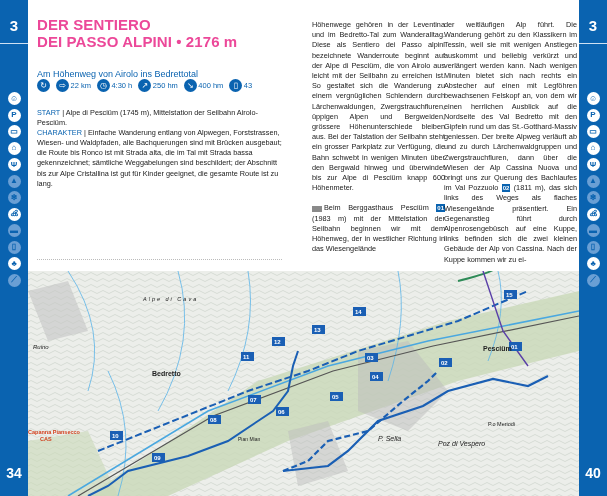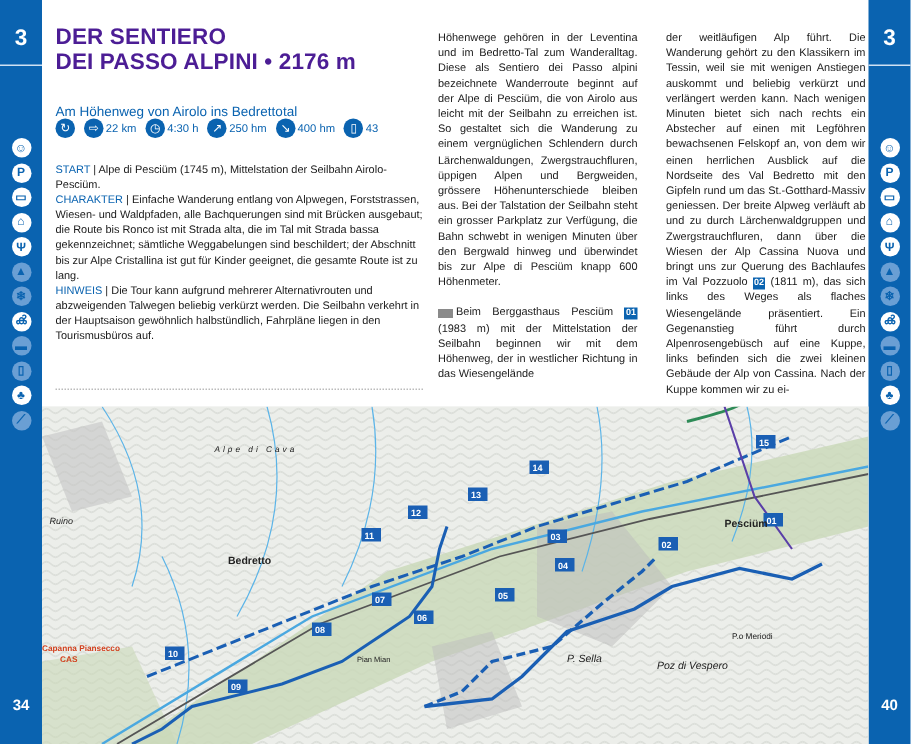--- a/index.html
+++ b/index.html
@@ -5,36 +5,36 @@
   html, body { margin:0; padding:0; }
   body { width:607px; height:496px; position:relative; overflow:hidden; background:#ffffff; font-family:"Liberation Sans", sans-serif; color:#1a1a1a; }
   .side-bar { position:absolute; top:0; width:28px; height:496px; background:#0a63b0; }
   .side-left { left:0; }
   .side-right { left:579px; }
   .side-num { position:absolute; top:17px; width:28px; text-align:center; color:#fff; font-weight:bold; font-size:15px; }
   .side-divider { position:absolute; top:43px; left:0; width:28px; height:1px; background:#cfe1f3; }
   .side-icons { position:absolute; top:92px; left:0; width:28px; display:flex; flex-direction:column; align-items:center; gap:3.5px; }
   .side-icon { width:13px; height:13px; border-radius:50%; background:#fff; color:#0a63b0; font-size:8px; font-weight:bold; display:flex; align-items:center; justify-content:center; line-height:1; }
   .side-icon.dim { background:#6a9fd4; color:#0a63b0; }
-  .page-num { position:absolute; top:465px; width:28px; text-align:center; color:#fff; font-size:10px; font-weight:bold; }
-
-  .title { position:absolute; left:37px; top:16px; color:#4c1d95; font-weight:bold; font-size:15px; line-height:17px; letter-spacing:0.1px; }
+  .page-num { position:absolute; top:465px; width:28px; text-align:center; color:#fff; font-size:14px; font-weight:bold; }
+
+  .title { position:absolute; left:37px; top:16px; color:#ec4899; font-weight:bold; font-size:15px; line-height:17px; letter-spacing:0.1px; }
   .subtitle { position:absolute; left:37px; top:69px; color:#0a63b0; font-size:9px; }
   .stats { position:absolute; left:37px; top:79px; display:flex; align-items:center; gap:6px; font-size:7.5px; color:#0a63b0; }
   .stat { display:flex; align-items:center; gap:1.5px; }
   .stat-icon { width:13px; height:13px; border-radius:50%; background:#0a63b0; color:#fff; font-size:8px; display:flex; align-items:center; justify-content:center; }
 
   .info { position:absolute; left:37px; top:108px; width:245px; font-size:7.3px; line-height:10.1px; color:#1a1a1a; }
   .info .label { color:#0a63b0; }
   .info p { margin:0; }
   .dotted-rule { position:absolute; left:37px; top:259px; width:245px; border-top:1px dotted #bbb; }
 
   .col { position:absolute; top:20px; width:133px; font-size:7.3px; line-height:10.2px; text-align:justify; color:#1a1a1a; }
   .col p { margin:0; }
-  .col1 { left:292px; }
+  .col1 { left:312px; }
   .col2 { left:444px; }
   .gap-para { margin-top:10px !important; }
   .bold { font-weight:normal;margin-top:24px; }
   .wp { display:inline-block; background:#0a63b0; color:#fff; font-size:6px; padding:0 1px; line-height:8px; font-weight:bold; }
   .arrow-bullet { display:inline-block; width:10px; height:6px; background:#8a8a8a; vertical-align:middle; margin-right:2px; }
 
   .map { position:absolute; left:28px; top:271px; width:551px; height:225px; background:#e9ebe7; overflow:hidden; }
   .map svg { position:absolute; left:0; top:0; }
 </style>
 </head>
@@ -108,21 +108,20 @@
   </div>
   <div class="stat">
     <span class="stat-icon">▯</span>
     <span>43</span>
   </div>
 </div>
 
 <div class="info">
   <p><span class="label">START</span><span> | Alpe di Pesciüm (1745 m), Mittelstation der Seilbahn Airolo-Pesciüm.</span></p>
   <p><span class="label">CHARAKTER</span><span> | Einfache Wanderung entlang von Alpwegen, Forststrassen, Wiesen- und Waldpfaden, alle Bachquerungen sind mit Brücken ausgebaut; die Route bis Ronco ist mit Strada alta, die im Tal mit Strada bassa gekennzeichnet; sämtliche Weggabelungen sind beschildert; der Abschnitt bis zur Alpe Cristallina ist gut für Kinder geeignet, die gesamte Route ist zu lang.</span></p>
-  <p><span class="label">HINWEIS</span><span> | Die Tour kann aufgrund mehrerer Alternativrouten und abzweigenden Talwegen beliebig verkürzt werden. Die Seilbahn verkehrt in der Hauptsaison gewöhnlich halbstündlich, Fahrpläne liegen in den Tourismusbüros auf.</span></p>
 </div>
 <div class="dotted-rule"></div>
 
 <div class="col col1">
   <p>Höhenwege gehören in der Leventina und im Bedretto-Tal zum Wanderalltag. Diese als Sentiero dei Passo alpini bezeichnete Wanderroute beginnt auf der Alpe di Pesciüm, die von Airolo aus leicht mit der Seilbahn zu erreichen ist. So gestaltet sich die Wanderung zu einem vergnüglichen Schlendern durch Lärchenwaldungen, Zwergstrauchfluren, üppigen Alpen und Bergweiden, grössere Höhenunterschiede bleiben aus. Bei der Talstation der Seilbahn steht ein grosser Parkplatz zur Verfügung, die Bahn schwebt in wenigen Minuten über den Bergwald hinweg und überwindet bis zur Alpe di Pesciüm knapp 600 Höhenmeter.</p>
   <p class="gap-para"><span class="arrow-bullet"></span><span class="bold">Beim Berggasthaus Pesciüm</span> <span class="wp">01</span><span> (1983 m) mit der Mittelstation der Seilbahn beginnen wir mit dem Höhenweg, der in westlicher Richtung in das Wiesengelände</span></p>
 </div>
 <div class="col col2">
   <p><span>der weitläufigen Alp führt. Die Wanderung gehört zu den Klassikern im Tessin, weil sie mit wenigen Anstiegen auskommt und beliebig verkürzt und verlängert werden kann. Nach wenigen Minuten bietet sich nach rechts ein Abstecher auf einen mit Legföhren bewachsenen Felskopf an, von dem wir einen herrlichen Ausblick auf die Nordseite des Val Bedretto mit den Gipfeln rund um das St.-Gotthard-Massiv geniessen. Der breite Alpweg verläuft ab und zu durch Lärchenwaldgruppen und Zwergstrauchfluren, dann über die Wiesen der Alp Cassina Nuova und bringt uns zur Querung des Bachlaufes im </span><span class="bold">Val Pozzuolo</span> <span class="wp">02</span><span> (1811 m), das sich links des Weges als flaches Wiesengelände präsentiert. Ein Gegenanstieg führt durch Alpenrosengebüsch auf eine Kuppe, links befinden sich die zwei kleinen Gebäude der Alp von Cassina. Nach der Kuppe kommen wir zu ei-</span></p>
 </div>

